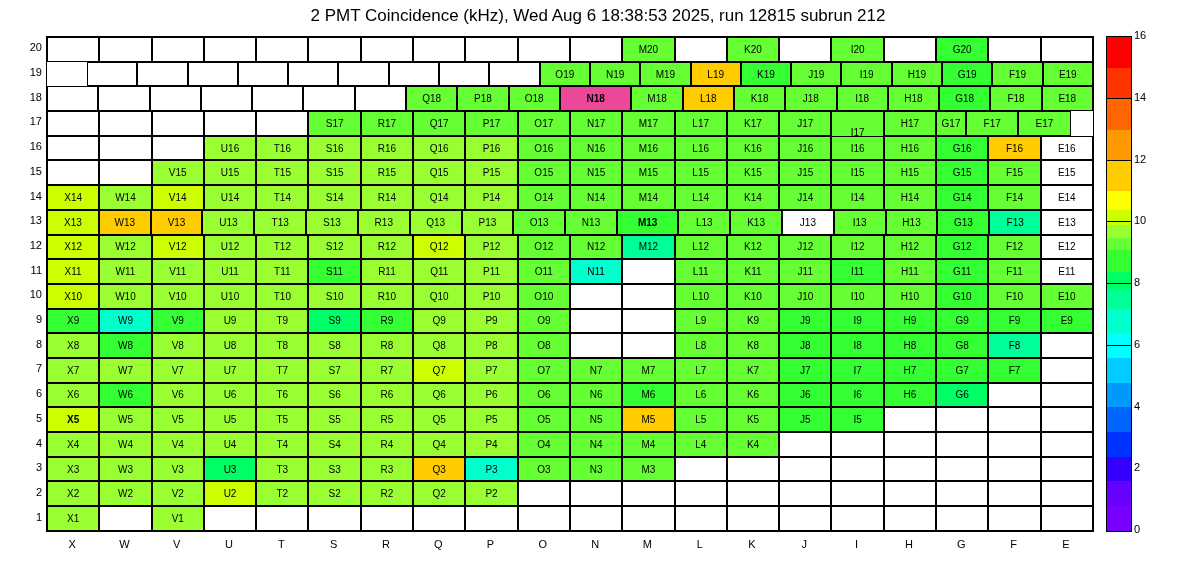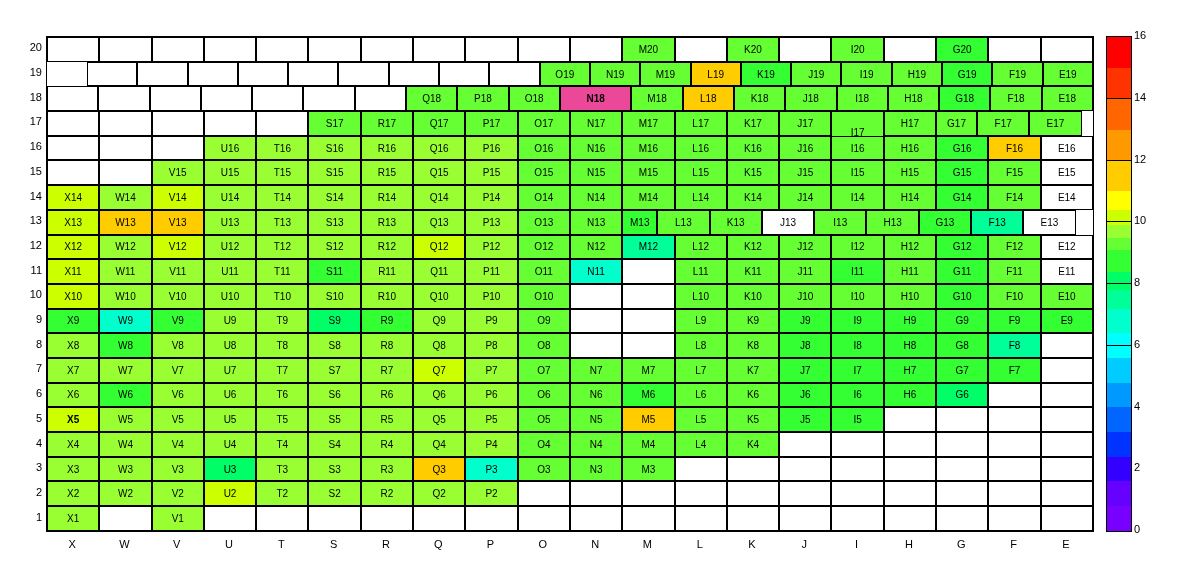--- a/index.html
+++ b/index.html
@@ -19,20 +19,21 @@
   #cbar{position:absolute;left:1106px;top:36px;width:26px;height:496px;border:1px solid #000;box-sizing:border-box;}
   .cseg{width:100%;}
   .ctick{position:absolute;left:1134px;font-size:11px;color:#000;transform:translateY(-7px);}
   .ctickline{position:absolute;left:1106px;width:26px;height:1px;background:#000;}
 </style>
 </head>
 <body>
 
 <div id="root">
 
+  <div id="title">2 PMT Coincidence (kHz), Wed Aug  6 18:38:53 2025, run 12815 subrun 212</div>
 
   <div id="plot">
     <div id="grid">
         <div class="row" style="height: 24.7px;">
           <div class="cell empty" style="width: 52.3px; height: 24.7px;"></div>
           <div class="cell empty" style="width: 52.3px; height: 24.7px;"></div>
           <div class="cell empty" style="width: 52.3px; height: 24.7px;"></div>
           <div class="cell empty" style="width: 52.3px; height: 24.7px;"></div>
           <div class="cell empty" style="width: 52.3px; height: 24.7px;"></div>
           <div class="cell empty" style="width: 52.3px; height: 24.7px;"></div>
@@ -106,21 +107,21 @@
           <div class="cell" style="width: 52.3px; height: 24.7px; background: rgb(102, 255, 51);">Q17</div>
           <div class="cell" style="width: 52.3px; height: 24.7px; background: rgb(102, 255, 51);">P17</div>
           <div class="cell" style="width: 52.3px; height: 24.7px; background: rgb(102, 255, 51);">O17</div>
           <div class="cell" style="width: 52.3px; height: 24.7px; background: rgb(102, 255, 51);">N17</div>
           <div class="cell" style="width: 52.3px; height: 24.7px; background: rgb(102, 255, 51);">M17</div>
           <div class="cell" style="width: 52.3px; height: 24.7px; background: rgb(102, 255, 51);">L17</div>
           <div class="cell" style="width: 52.3px; height: 24.7px; background: rgb(102, 255, 51);">K17</div>
           <div class="cell" style="width: 52.3px; height: 24.7px; background: rgb(102, 255, 51);">J17</div>
           <div class="cell" style="width: 52.3px; height: 43px; background: rgb(102, 255, 51);">I17</div>
           <div class="cell" style="width: 52.3px; height: 24.7px; background: rgb(102, 255, 51);">H17</div>
-          <div class="cell" style="width: 41px; height: 24.7px; background: rgb(102, 255, 51);">G17</div>
+          <div class="cell" style="width: 30px; height: 24.7px; background: rgb(102, 255, 51);">G17</div>
           <div class="cell" style="width: 52.3px; height: 24.7px; background: rgb(102, 255, 51);">F17</div>
           <div class="cell" style="width: 52.3px; height: 24.7px; background: rgb(102, 255, 51);">E17</div>
         </div>
         <div class="row" style="height: 24.7px;">
           <div class="cell empty" style="width: 52.3px; height: 24.7px;"></div>
           <div class="cell empty" style="width: 52.3px; height: 24.7px;"></div>
           <div class="cell empty" style="width: 52.3px; height: 24.7px;"></div>
           <div class="cell" style="width: 52.3px; height: 24.7px; background: rgb(153, 255, 51);">U16</div>
           <div class="cell" style="width: 52.3px; height: 24.7px; background: rgb(153, 255, 51);">T16</div>
           <div class="cell" style="width: 52.3px; height: 24.7px; background: rgb(153, 255, 51);">S16</div>
@@ -188,21 +189,21 @@
           <div class="cell" style="width: 52.3px; height: 24.7px; background: rgb(255, 204, 0);">W13</div>
           <div class="cell" style="width: 52.3px; height: 24.7px; background: rgb(255, 204, 0);">V13</div>
           <div class="cell" style="width: 52.3px; height: 24.7px; background: rgb(153, 255, 51);">U13</div>
           <div class="cell" style="width: 52.3px; height: 24.7px; background: rgb(153, 255, 51);">T13</div>
           <div class="cell" style="width: 52.3px; height: 24.7px; background: rgb(153, 255, 51);">S13</div>
           <div class="cell" style="width: 52.3px; height: 24.7px; background: rgb(153, 255, 51);">R13</div>
           <div class="cell" style="width: 52.3px; height: 24.7px; background: rgb(153, 255, 51);">Q13</div>
           <div class="cell" style="width: 52.3px; height: 24.7px; background: rgb(153, 255, 51);">P13</div>
           <div class="cell" style="width: 52.3px; height: 24.7px; background: rgb(102, 255, 51);">O13</div>
           <div class="cell" style="width: 52.3px; height: 24.7px; background: rgb(102, 255, 51);">N13</div>
-          <div class="cell" style="width: 35px; height: 24.7px; background: rgb(51, 255, 51);">M13</div>
+          <div class="cell" style="width: 62px; height: 24.7px; background: rgb(51, 255, 51); font-weight: bold;">M13</div>
           <div class="cell" style="width: 52.3px; height: 24.7px; background: rgb(102, 255, 51);">L13</div>
           <div class="cell" style="width: 52.3px; height: 24.7px; background: rgb(102, 255, 51);">K13</div>
           <div class="cell" style="width: 52.3px; height: 24.7px; background: rgb(255, 255, 255);">J13</div>
           <div class="cell" style="width: 52.3px; height: 24.7px; background: rgb(102, 255, 51);">I13</div>
           <div class="cell" style="width: 52.3px; height: 24.7px; background: rgb(102, 255, 51);">H13</div>
           <div class="cell" style="width: 52.3px; height: 24.7px; background: rgb(51, 255, 51);">G13</div>
           <div class="cell" style="width: 52.3px; height: 24.7px; background: rgb(0, 255, 153);">F13</div>
           <div class="cell" style="width: 52.3px; height: 24.7px; background: rgb(255, 255, 255);">E13</div>
         </div>
         <div class="row" style="height: 24.7px;">

